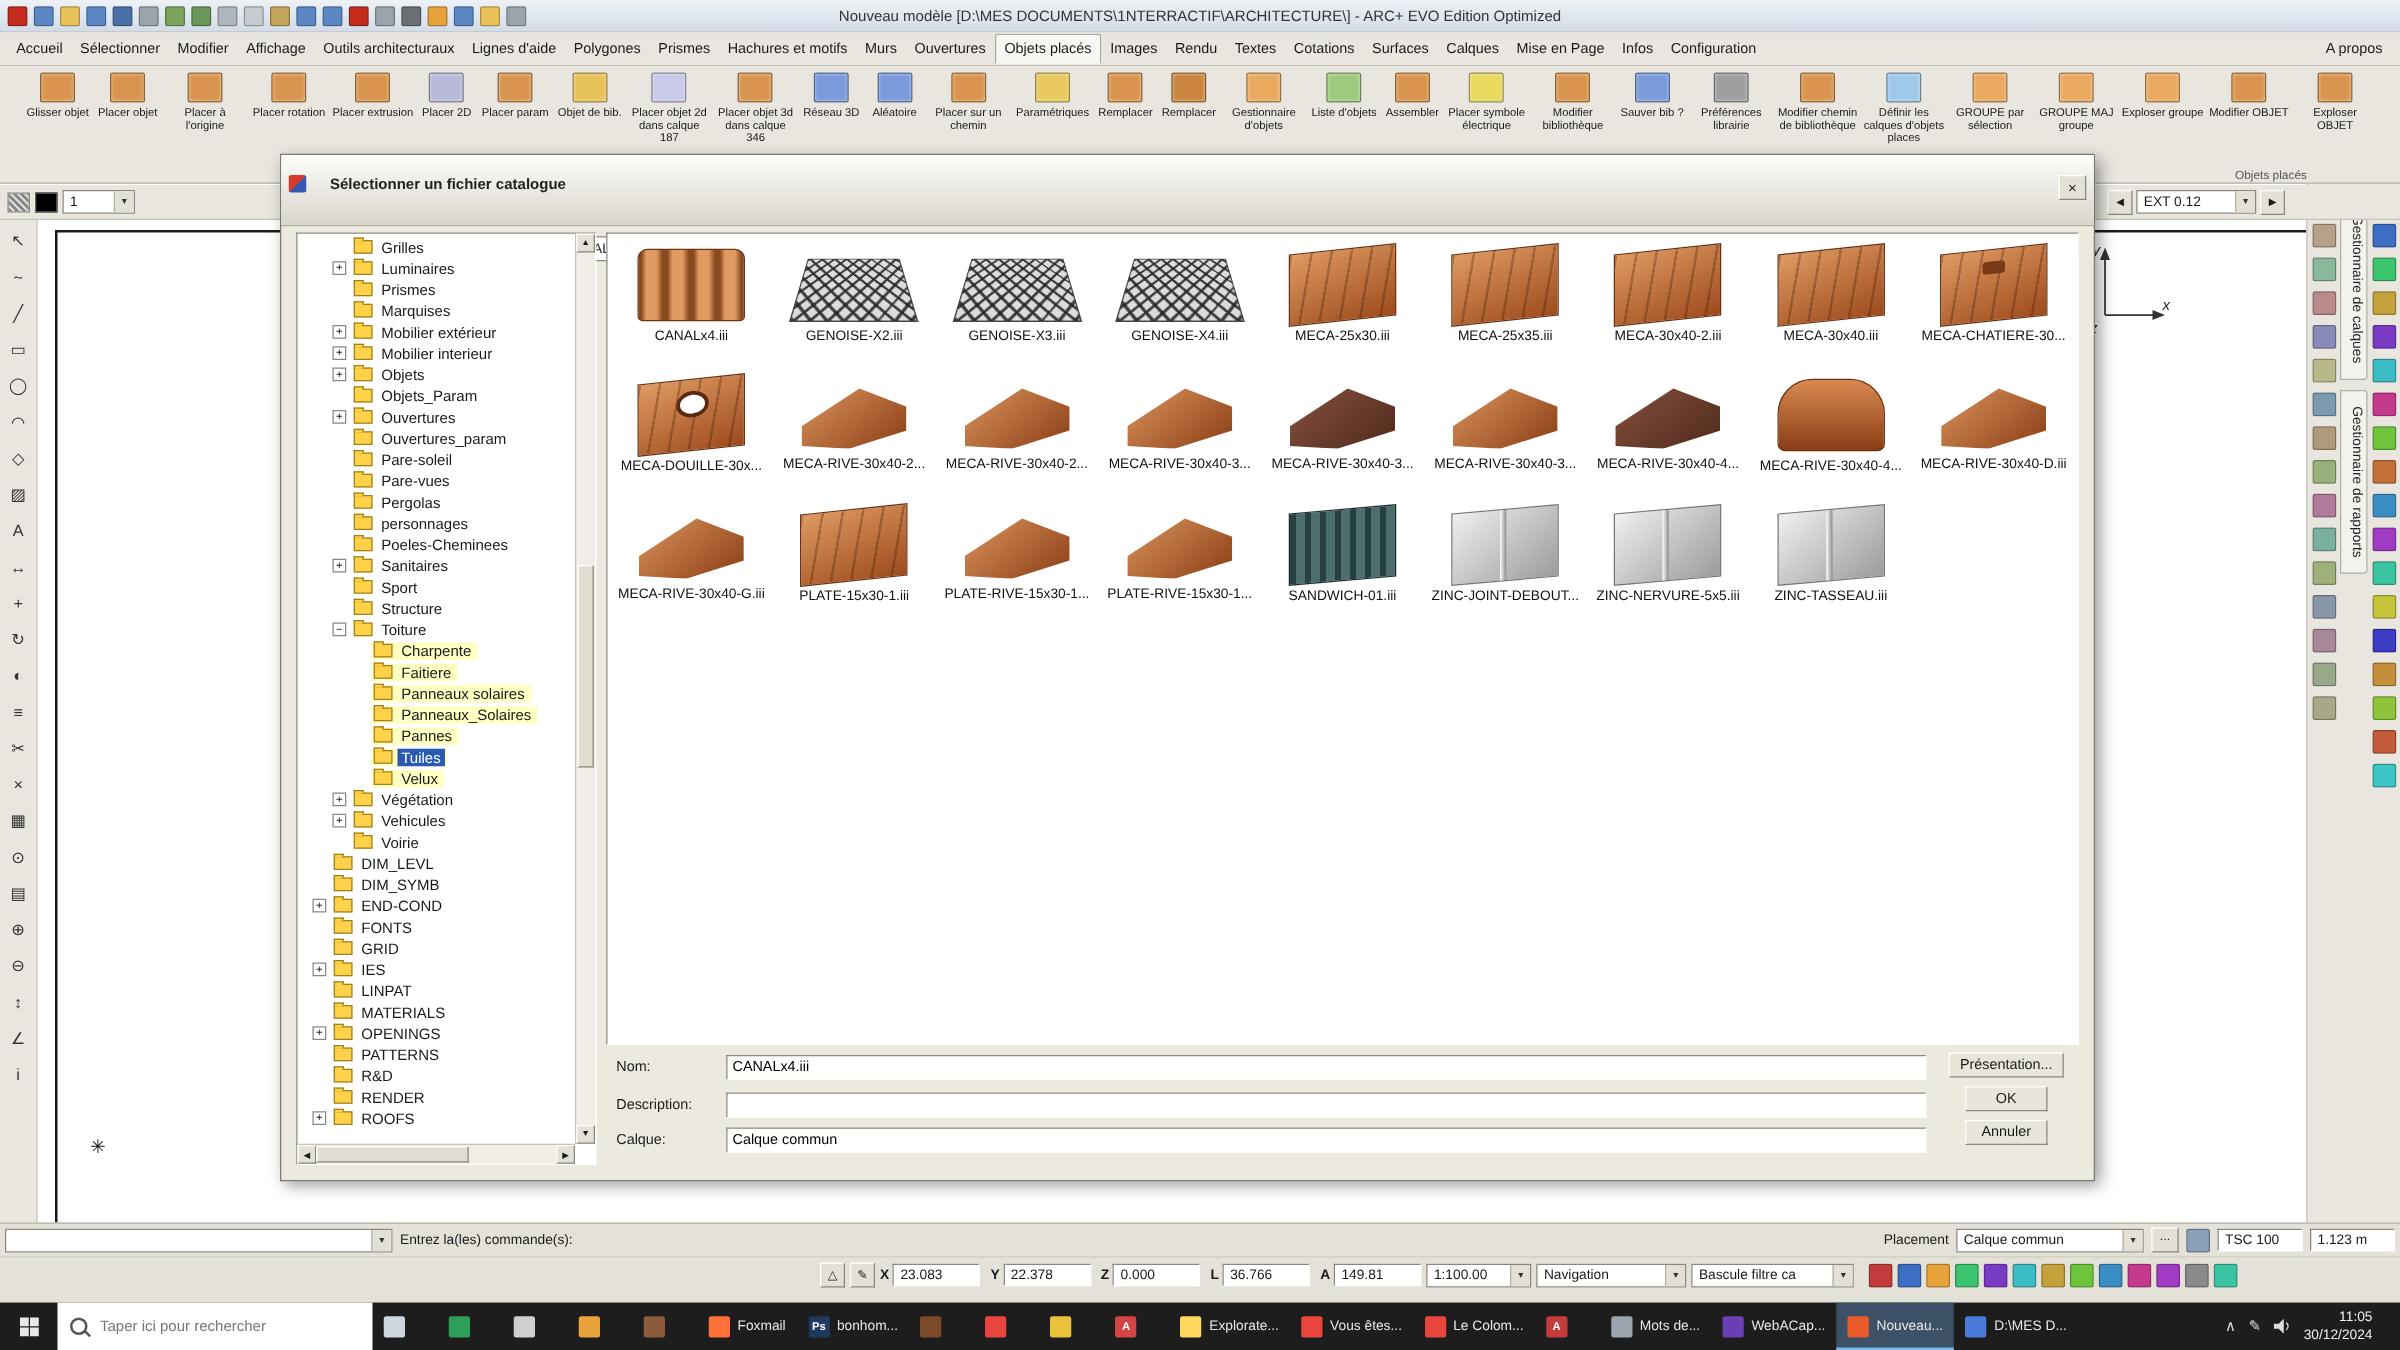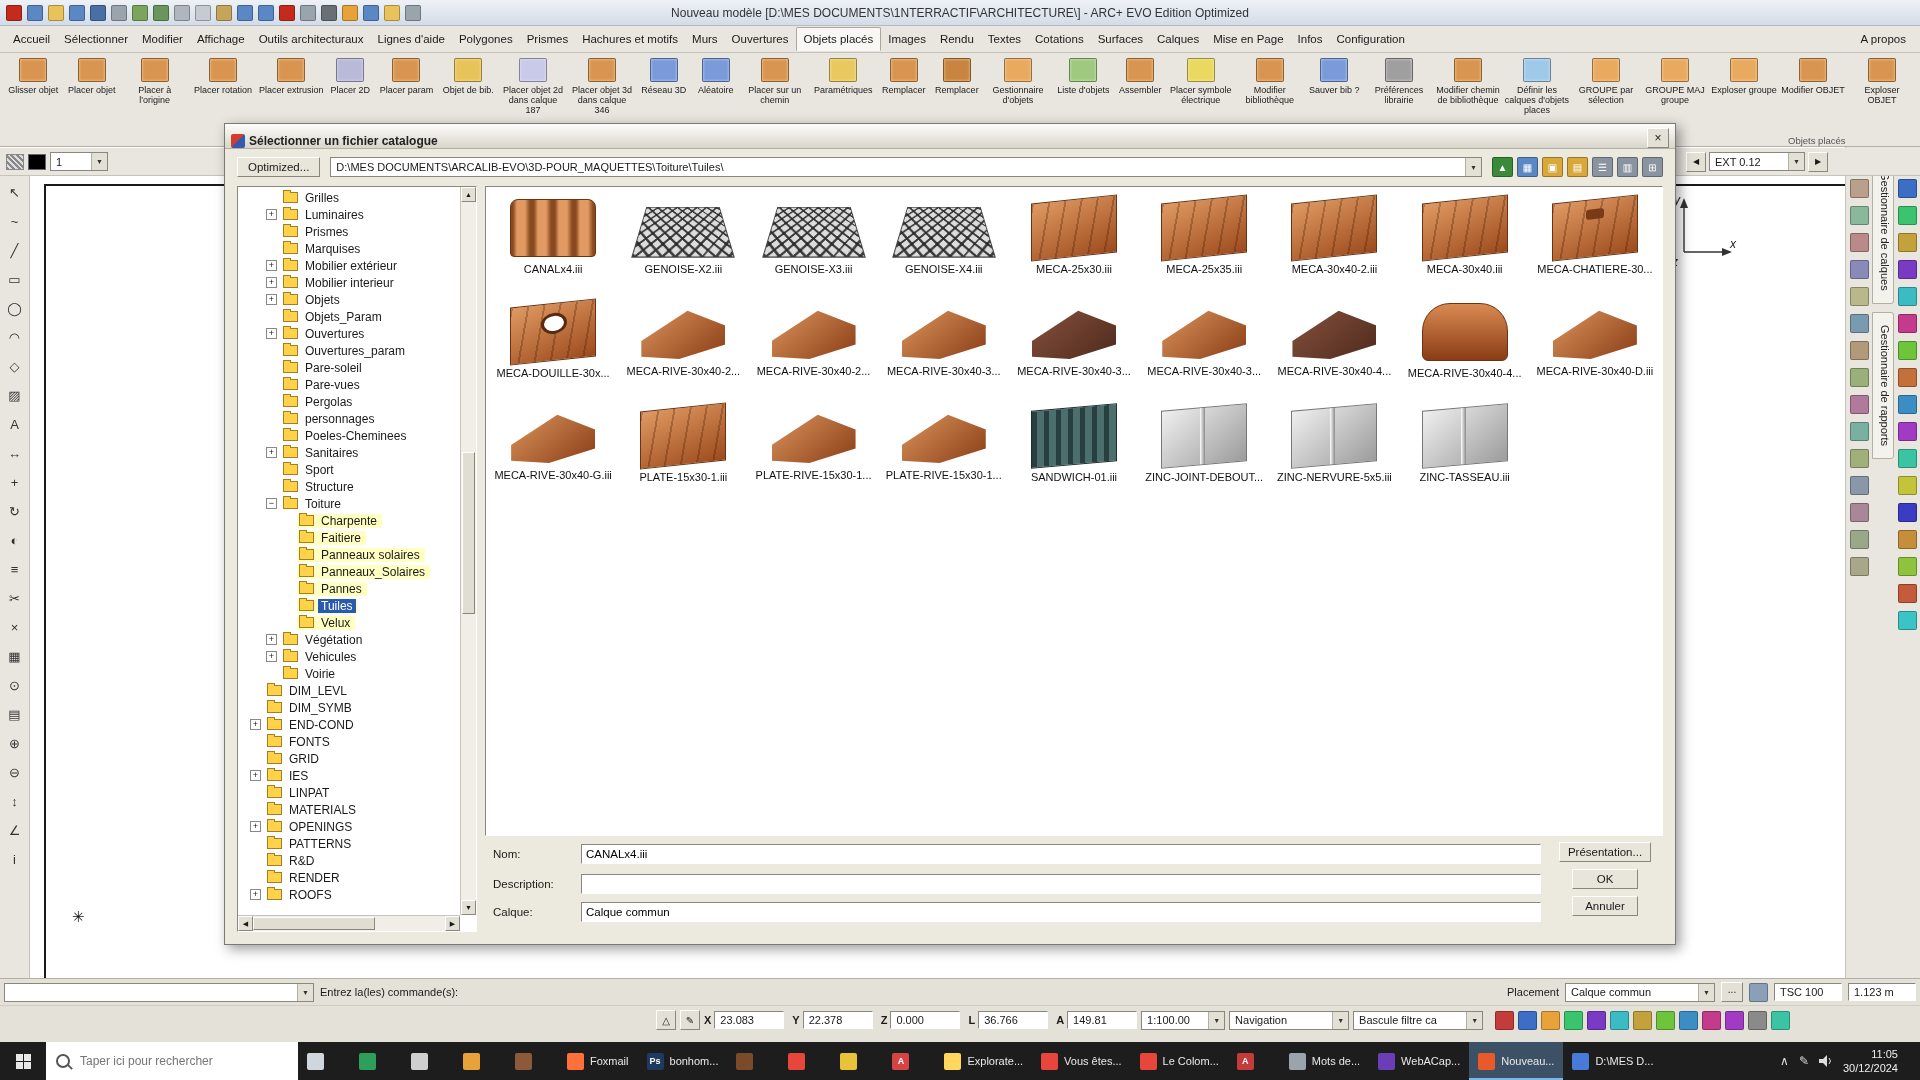--- a/index.html
+++ b/index.html
@@ -8,21 +8,21 @@
   .titlebar{position:absolute;left:0;top:0;width:100%;height:26px;background:linear-gradient(#eef2f7,#d3dce7);border-bottom:1px solid #b2bcc7;display:flex;align-items:center;padding:0 6px;box-sizing:border-box;z-index:5}
   .qicons{display:flex;gap:5px;align-items:center}
   .qicon{width:14px;height:14px;border-radius:2px;border:1px solid rgba(0,0,0,.28)}
   .title-text{position:absolute;left:50%;transform:translateX(-50%);font-size:12px;color:#333;white-space:nowrap}
   
   .menubar{position:absolute;left:0;top:26px;width:100%;height:27px;background:#e9e6df;border-bottom:1px solid #c6c3b8;display:flex;align-items:center;padding:0 6px;box-sizing:border-box;z-index:5}
   .menu-item{font-size:11.5px;padding:5px 7px;white-space:nowrap;cursor:default}
   .menu-item.active{background:#f8f7f3;border:1px solid #a9a69b;border-bottom:1px solid #f8f7f3;border-radius:2px 2px 0 0}
   .menu-right{margin-left:auto;font-size:11.5px;padding:5px 8px;white-space:nowrap}
   
-  .ribbon{position:absolute;left:0;top:53px;width:100%;height:94px;background:#e9e6df;border-bottom:1px solid #b2af a3;border-bottom:1px solid #b2afa3;display:flex;align-items:flex-start;padding:3px 4px 12px;box-sizing:border-box;gap:1px;z-index:5}
+  .ribbon{position:absolute;left:0;top:53px;width:100%;height:94px;background:#e9e6df;border-bottom:1px solid #b2af a3;border-bottom:1px solid #b2afa3;display:flex;align-items:flex-start;padding:3px 18px 12px;box-sizing:border-box;gap:1px;z-index:5}
   .rbtn{display:flex;flex-direction:column;align-items:center;gap:3px;padding:2px 1px;min-width:46px;max-width:66px;flex:1 1 auto}
   .rbicon{width:26px;height:22px;border:1px solid rgba(0,0,0,.35);border-radius:2px;box-shadow:inset 0 0 3px rgba(255,255,255,.6)}
   .rblabel{font-size:9px;line-height:1.12;text-align:center;color:#1a1a1a}
   .ribbon-cap{position:absolute;bottom:0;font-size:9.5px;color:#555}
   .cap-groupes{left:1630px}
   .cap-objets{left:1788px}
   
   .canvasbar{position:absolute;left:0;top:148px;width:100%;height:28px;background:#e9e6df;border-bottom:1px solid #c6c3b8;display:flex;align-items:center;padding:0 6px;box-sizing:border-box;z-index:4}
   .swatch{width:16px;height:14px;background:#000;border:1px solid #666;margin:0 4px}
   .pattern-ic{width:16px;height:14px;background:repeating-linear-gradient(45deg,#888 0 2px,#ddd 2px 4px);border:1px solid #888}
@@ -40,21 +40,21 @@
   .axis-indicator{position:absolute;right:106px;top:14px;width:70px;height:80px}
   .axis-indicator text{font-size:12px;font-style:italic;fill:#222}
   
   .right-rail{position:absolute;right:0;top:147px;width:74px;bottom:102px;background:#e9e6df;border-left:1px solid #c6c3b8;display:flex;z-index:3}
   .rail-col{width:26px;display:flex;flex-direction:column;gap:8px;align-items:center;padding-top:5px;box-sizing:border-box}
   .rail-tabs{width:22px;display:flex;flex-direction:column;gap:8px;padding-top:12px}
   .rail-tab{writing-mode:vertical-rl;font-size:11px;color:#222;background:#f4f2ec;border:1px solid #b2afa3;padding:12px 2px;border-radius:0 3px 3px 0;white-space:nowrap}
   .rail-icon{width:17px;height:17px;border-radius:2px;border:1px solid rgba(0,0,0,.28)}
   
   .dialog{position:absolute;left:224px;top:123px;width:1452px;height:822px;background:#eceade;border:1px solid #7a7a72;box-shadow:4px 4px 12px rgba(0,0,0,.4);z-index:10;box-sizing:border-box}
-  .dlg-title{height:24px;background:linear-gradient(#fdfdfb,#d8d5ca);display:flex;align-items:flex-end;padding:0 6px;gap:4px;border-bottom:1px solid #b2afa3}
+  .dlg-title{height:24px;background:linear-gradient(#fdfdfb,#d8d5ca);display:flex;align-items:flex-start;padding:16px 6px;gap:19px;border-bottom:1px solid #b2afa3}
   .dlg-icon{width:14px;height:14px;background:linear-gradient(135deg,#d43b2a 50%,#3459b0 50%);border-radius:2px;flex:none}
   .dlg-title-text{font-size:12px;font-weight:bold;color:#222}
   .dlg-close{margin-left:auto;width:20px;height:18px;background:#e3e0d6;border:1px solid;border-color:#fff #8a877c #8a877c #fff;display:flex;align-items:center;justify-content:center;font-size:12px;line-height:1}
   .dlg-pathrow{display:flex;align-items:center;gap:10px;padding:8px 12px 6px}
   .pushbtn{font-size:11.5px;background:#e8e5db;border:1px solid;border-color:#fff #8a877c #8a877c #fff;padding:3px 10px;white-space:nowrap}
   .path-combo{flex:1;height:20px}
   .dlg-toolicons{display:flex;gap:4px;flex:none}
   .dlg-toolicon{width:19px;height:18px;font-size:10px;display:flex;align-items:center;justify-content:center;color:#fff;border-radius:2px;border:1px solid rgba(0,0,0,.3)}
   .dlg-body{position:absolute;left:12px;top:62px;right:12px;bottom:12px;display:flex}
   .tree-panel{width:240px;background:#fff;border:1px solid;border-color:#8a877c #fff #fff #8a877c;position:relative;flex:none;box-sizing:border-box}

